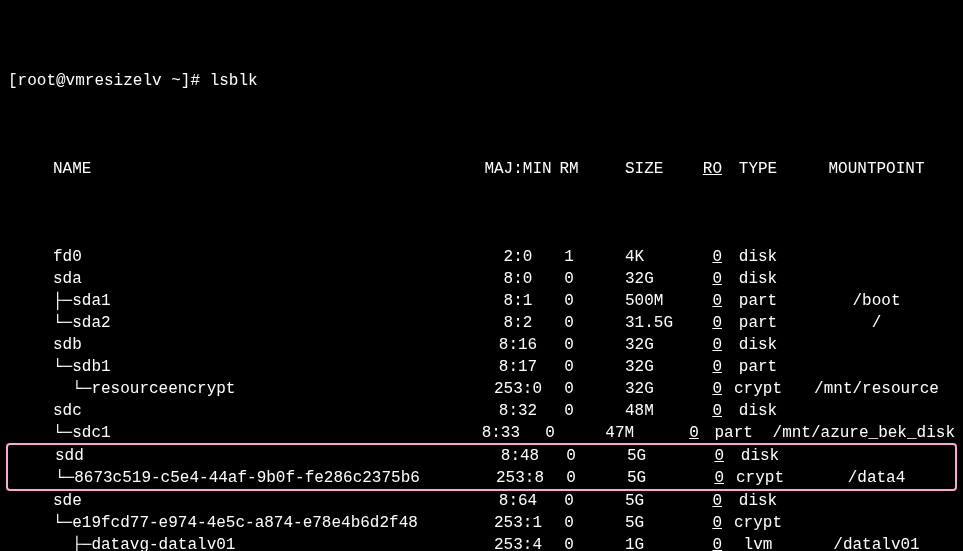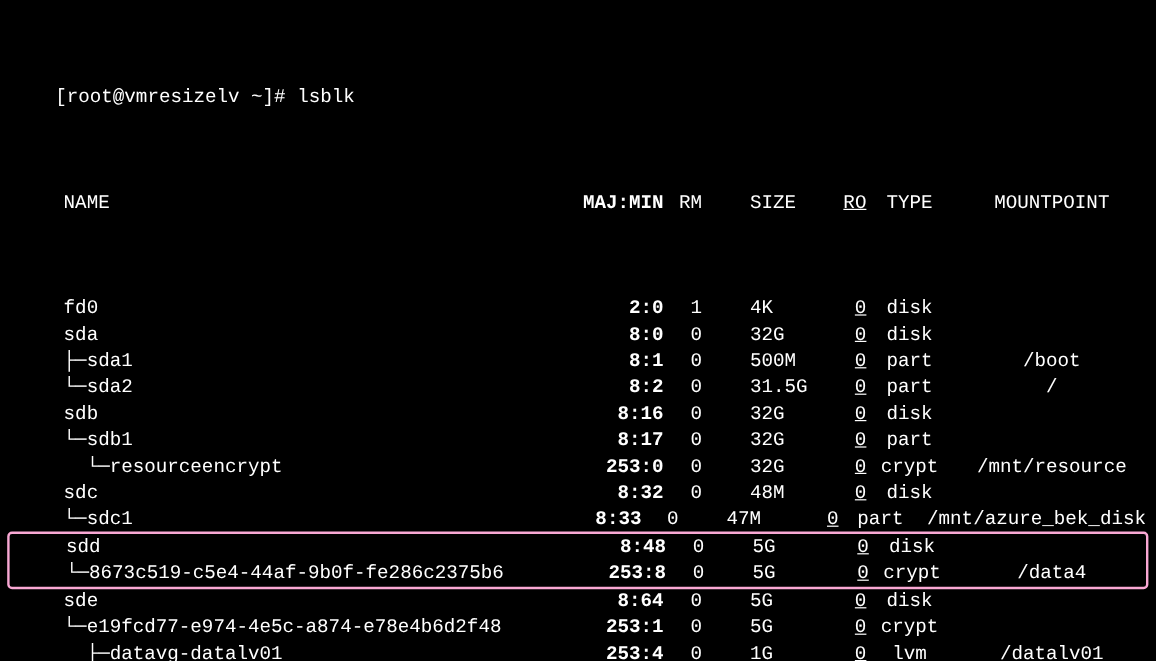--- a/index.html
+++ b/index.html
@@ -11,27 +11,27 @@
     font-size: 16px;
     line-height: 22px;
     width: 963px;
     height: 551px;
     overflow: hidden;
   }
   .terminal {
     padding: 4px 8px 6px 8px;
     white-space: pre;
   }
-  .prompt-line { white-space: pre; margin-left: 38px; }
+  .prompt-line { white-space: pre; }
   .header-row, .data-row {
     display: flex;
   }
   .col-name  { width: 430px; text-align: left;  white-space: pre; margin-left: 45px; }
-  .col-mm    { width: 70px;  text-align: right; white-space: pre; font-weight: bold; }
-  .col-rm    { width: 32px;  text-align: right; white-space: pre; }
+  .col-mm    { width: 70px;  text-align: center; white-space: pre; }
+  .col-rm    { width: 32px;  text-align: center; white-space: pre; }
   .col-size  { width: 65px;  white-space: pre; padding-left: 40px; }
   .col-ro    { width: 32px;  text-align: right; white-space: pre; text-decoration: underline; }
   .col-type  { width: 60px;  text-align: center;  white-space: pre; padding-left: 6px; }
   .col-mnt   { flex: 1;      text-align: center;  white-space: pre; padding-left: 10px; }
   .hl {
     border: 2px solid #f9a8d4;
     border-radius: 4px;
     margin: -1px -2px -1px -2px;
     padding: 0 0px;
   }

